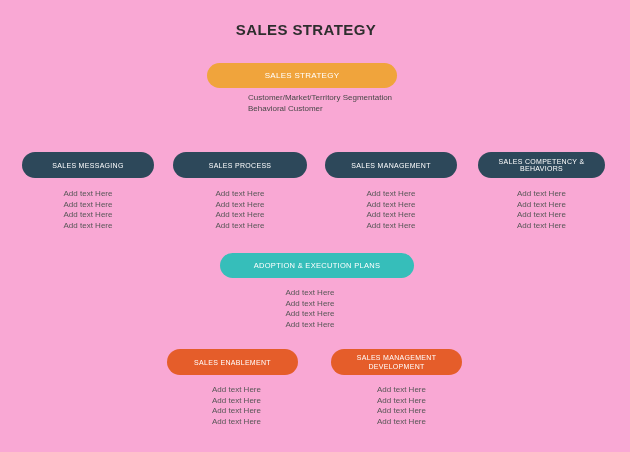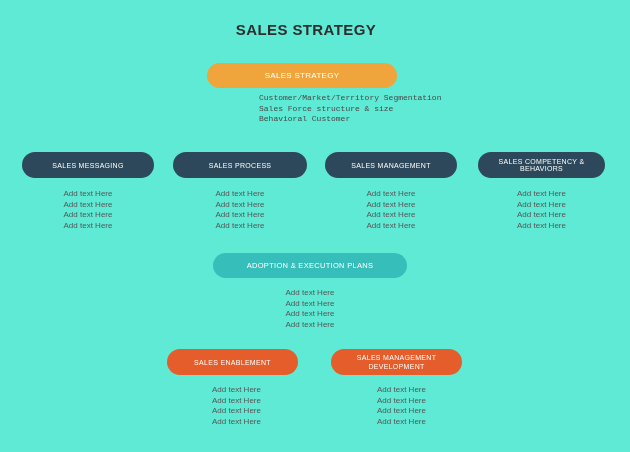--- a/index.html
+++ b/index.html
@@ -1,20 +1,20 @@
 <!DOCTYPE html>
 <html><head>
 <meta charset="utf-8">
 <style>
   html, body { margin: 0; padding: 0; background: #ffffff; }
   .canvas {
     position: relative;
     width: 630px;
     height: 452px;
-    background: #5eead4;
+    background: #f9a8d4;
     font-family: "Liberation Sans", sans-serif;
     overflow: hidden;
   }
   .title {
     position: absolute;
     left: 0; top: 21px;
     width: 612px;
     margin: 0;
     text-align: center;
     font-size: 15px;
@@ -31,32 +31,32 @@
     color: #ffffff;
     letter-spacing: 0.3px;
     border-radius: 13px;
   }
   .pill-root      { left: 207px; top: 63px;  width: 190px; height: 25px; background: #F0A43C; font-size: 8px; }
   .pill-branch    { top: 152px; height: 26px; background: #2D485A; font-size: 7px; }
   .pill-b0 { left: 22px;  width: 132px; }
   .pill-b1 { left: 173px; width: 134px; }
   .pill-b2 { left: 325px; width: 132px; }
   .pill-b3 { left: 478px; width: 127px; }
-  .pill-adoption  { left: 213px; top: 253px; width: 194px; height: 25px; background: #36BEBA; font-size: 7.5px; }
+  .pill-adoption  { left: 220px; top: 253px; width: 194px; height: 25px; background: #36BEBA; font-size: 7.5px; }
   .pill-program   { top: 349px; height: 26px; background: #E55D2A; font-size: 7px; line-height: 9px; }
   .pill-p0 { left: 167px; width: 131px; }
   .pill-p1 { left: 331px; width: 131px; padding: 0 14px; box-sizing: border-box; }
   .list {
     position: absolute;
     font-size: 8px;
     line-height: 10.5px;
     color: #565656;
   }
   .list div { white-space: nowrap; }
-  .root-list { left: 259px; top: 93px; color: #484848; font-family: Liberation Mono, monospace; }
+  .root-list { left: 248px; top: 93px; color: #484848; }
   .branch-list { top: 189px; text-align: center; }
   .bl0 { left: 22px;  width: 132px; }
   .bl1 { left: 173px; width: 134px; }
   .bl2 { left: 325px; width: 132px; }
   .bl3 { left: 478px; width: 127px; }
   .adoption-list { left: 213px; top: 288px; width: 194px; text-align: center; }
   .program-list  { top: 385px; text-align: center; }
   .pl0 { left: 171px; width: 131px; }
   .pl1 { left: 336px; width: 131px; }
 </style>
@@ -66,21 +66,20 @@
 <div class="canvas">
 
   <h1 class="title">SALES STRATEGY</h1>
 
   <div class="pill pill-root">
     <span>SALES STRATEGY</span>
   </div>
 
   <div class="list root-list">
     <div>Customer/Market/Territory Segmentation</div>
-    <div>Sales Force structure &amp; size</div>
     <div>Behavioral Customer</div>
   </div>
 
   <div class="pill pill-branch pill-b0">
     <span>SALES MESSAGING</span>
   </div>
   <div class="pill pill-branch pill-b1">
     <span>SALES PROCESS</span>
   </div>
   <div class="pill pill-branch pill-b2">

